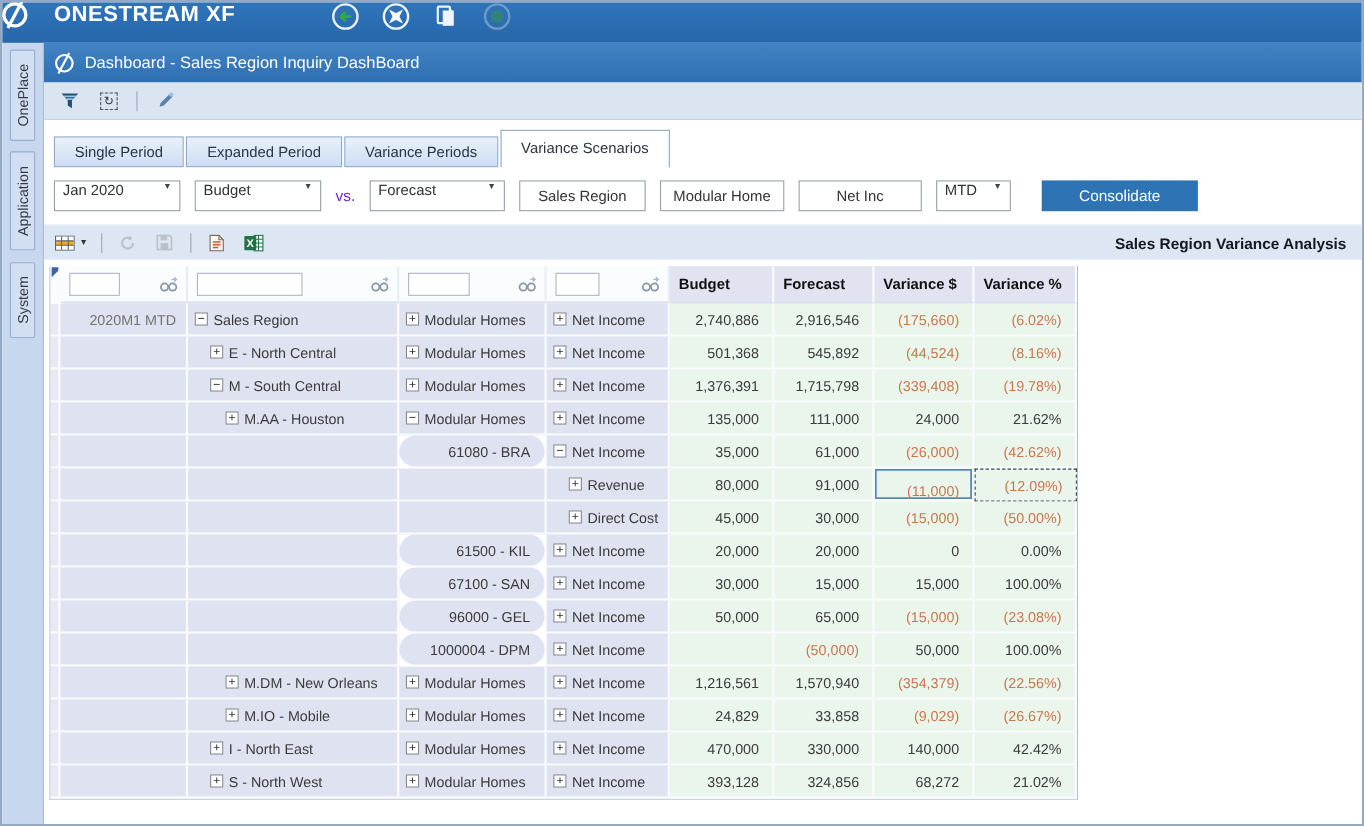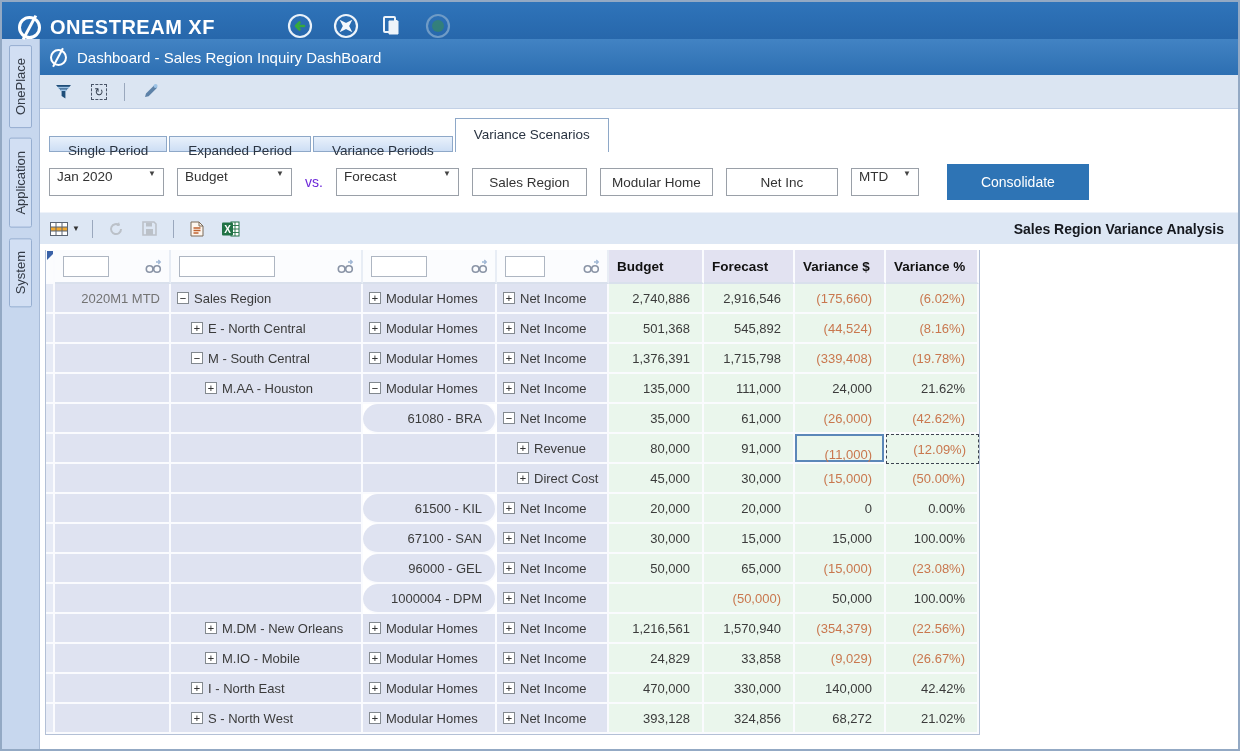--- a/index.html
+++ b/index.html
@@ -2,21 +2,21 @@
 <html><head>
 <meta charset="utf-8">
 <style>
   * { box-sizing: border-box; margin: 0; padding: 0; }
   html,body { background:#fff; }
   body { font-family: "Liberation Sans", "DejaVu Sans", sans-serif; }
 
   .window { position:relative; width:1240px; height:751px; border:2px solid #93a9c4; background:#fff; overflow:hidden; }
 
   
-  .topbar { height:37px; background:linear-gradient(180deg,#2f74ba,#2767ab); display:flex; align-items:flex-end; padding:0 16px; }
+  .topbar { height:37px; background:linear-gradient(180deg,#2f74ba,#2767ab); display:flex; align-items:flex-start; padding:0 0;gap:15px; }
   .logo-ring { width:23px; height:23px; border:3px solid #fff; border-radius:50%; position:relative; flex:0 0 auto; }
   .logo-ring::after { content:""; position:absolute; left:50%; top:-5px; width:3px; height:27px; background:#fff; transform:rotate(28deg); margin-left:-2px; }
   .brand { color:#fff; margin-left:9px; font-size:20px; letter-spacing:.5px; white-space:nowrap; }
   .brand .b-heavy { font-weight:800; }
   .brand .b-mid { font-weight:600; }
   .topbar-icons { display:flex; align-items:center; gap:20px; margin-left:72px; }
   .tb-ic { width:26px; height:26px; display:flex; align-items:center; justify-content:center; }
 
   
   .app-body { display:flex; height:712px; }
@@ -33,30 +33,30 @@
   .title-text { margin-left:10px; font-size:15px; }
 
   
   .dash-toolbar { height:34px; background:#dbe5f2; border-bottom:1px solid #c3d1e6; display:flex; align-items:center; gap:14px; padding:0 12px; }
   .sep { width:1px; height:18px; background:#9aa8bd; }
   .tool-btn { width:22px; height:22px; display:flex; align-items:center; justify-content:center; cursor:pointer; }
   .marquee-box { width:16px; height:16px; border:1px dashed #4a5568; color:#2f3a4a; font-size:11px; line-height:14px; text-align:center; }
 
   
   .tabs-row { display:flex; align-items:flex-end; margin:9px 0 0 9px; }
-  .vtab { font-size:13.5px; color:#2a3442; padding:0 18px; height:16px; line-height:27px; background:linear-gradient(180deg,#e9f1fb,#cddef4); border:1px solid #8ea8c8; margin-right:2px; cursor:pointer; white-space:nowrap; }
+  .vtab { font-size:13.5px; color:#2a3442; padding:0 18px; height:28px; line-height:27px; background:linear-gradient(180deg,#e9f1fb,#cddef4); border:1px solid #8ea8c8; margin-right:2px; cursor:pointer; white-space:nowrap; }
   .vtab.active { background:#fff; height:34px; line-height:32px; border-bottom:none; position:relative; z-index:2; }
 
   
   .controls-row { display:flex; align-items:center; margin:12px 0 0 9px; gap:13px; }
   .combo { height:28px; background:#fff; border:1px solid #9aa0a8; display:flex; align-items:flex-start; justify-content:space-between; padding:0 7px; font-size:13.5px; color:#333; cursor:pointer; }
   .combo .arrow { font-size:8px; color:#444; margin-left:8px; }
   .txtbox { height:28px; background:#fff; border:1px solid #9aa0a8; display:flex; align-items:center; justify-content:center; font-size:13.5px; color:#333; }
   .vs { font-size:14px; color:#6d28d9; }
-  .consolidate { height:36px; width:142px; background:#2e74b5; color:#fff; border:none; font-size:14px; font-family:inherit; cursor:pointer; margin-left:15px; }
+  .consolidate { height:28px; width:142px; background:#2e74b5; color:#fff; border:none; font-size:14px; font-family:inherit; cursor:pointer; margin-left:15px; }
 
   
   .grid-toolbar { height:32px; background:#dde7f4; border-top:1px solid #eef3fa; margin-top:12px; display:flex; align-items:center; gap:12px; padding:0 12px 0 10px; }
   .grid-toolbar .spacer { flex:1; }
   .grid-title { font-size:14px; font-weight:bold; color:#15181e; padding-right:2px; white-space:nowrap; }
   .dd-arrow { font-size:8px; color:#333; }
   .disabled-ic { opacity:.45; filter:grayscale(1); }
 
   
   .grid-wrap { margin:6px 0 0 5px; }

